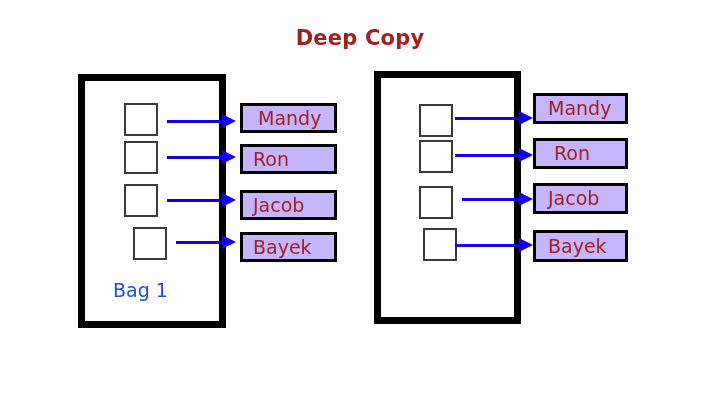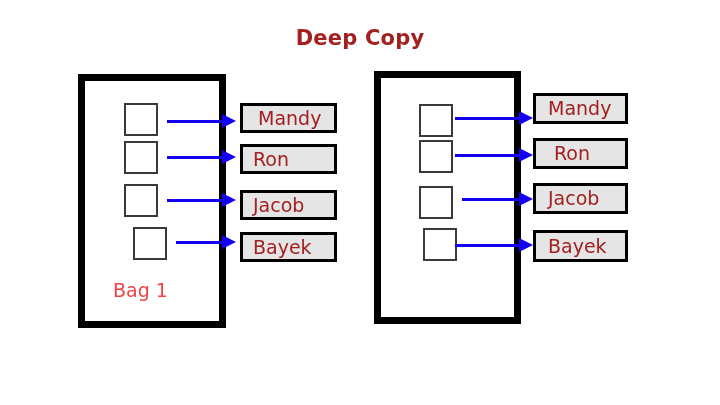--- a/index.html
+++ b/index.html
@@ -36,21 +36,21 @@
     border: 7px solid #000000;
     background: #ffffff;
   }
   #bag-1 { left: 78px;  top: 74px; width: 148px; height: 254px; }
   #bag-2 { left: 374px; top: 71px; width: 147px; height: 253px; }
 
   
   .bag-label {
     position: absolute;
     font-size: 19px;
-    color: #ef4444;
+    color: #1d4ed8;
     white-space: nowrap;
   }
   #bag-1-label { left: 113px; top: 279px; }
   #bag-2-label { left: 411px; top: 276px; }
 
   
   .ref-square {
     position: absolute;
     box-sizing: border-box;
     width: 34px;
@@ -79,21 +79,21 @@
     border-top: 7.5px solid transparent;
     border-bottom: 7.5px solid transparent;
     border-left: 14px solid #1400f0;
   }
 
   
   .name-box {
     position: absolute;
     box-sizing: border-box;
     border: 3px solid #000000;
-    background: #e5e5e5;
+    background: #c4b5fd;
     color: #a32020;
     font-size: 19px;
     line-height: 1;
     display: flex;
     align-items: center;
     white-space: nowrap;
   }
 </style>
 </head>
 <body>

